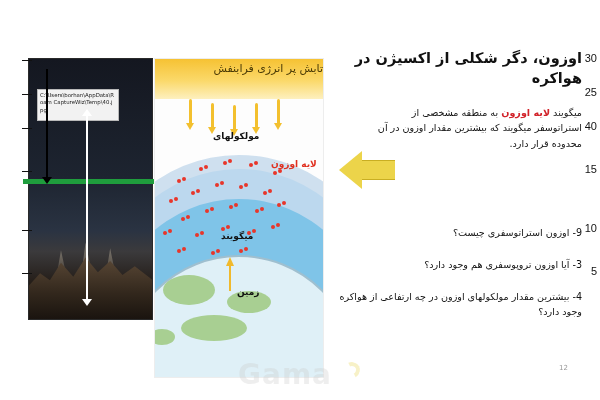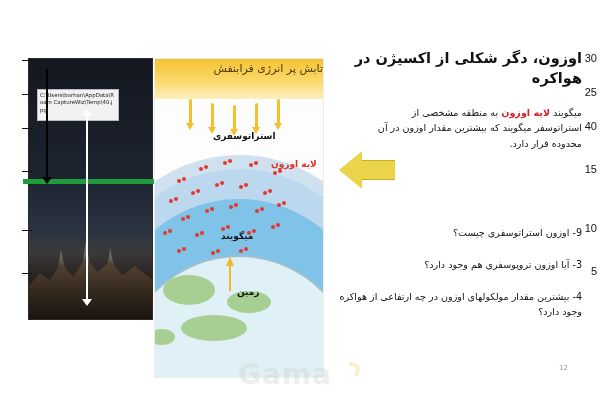--- a/index.html
+++ b/index.html
@@ -415,21 +415,21 @@
         </div>
       <div class="ozone-mol" style="left:84px;  top:190px;">
           <i style="left:0;"></i>
           <i style="left:5px;top:-2px;"></i>
         </div>
     </div>
 
     <div class="uparrow-stem" style="left:74px; top:206px; height:26px;"></div>
     <div class="uparrow-small" style="left:71px; top:198px;"></div>
 
-    <div class="d-label" style="left:58px; top:72px;">استراتوسفری</div>
+    <div class="d-label" style="left:58px; top:72px;">مولكولهای</div>
     <div class="d-label d-label-ozone" style="left:116px; top:100px;">لايه اوزون</div>
     <div class="d-label" style="left:66px; top:172px;">میگویند</div>
     <div class="d-label" style="left:82px; top:228px;">زمين</div>
   </div>
 
   <div class="big-arrow">
     <div class="shaft"></div>
     <div class="head"></div>
   </div>
 

